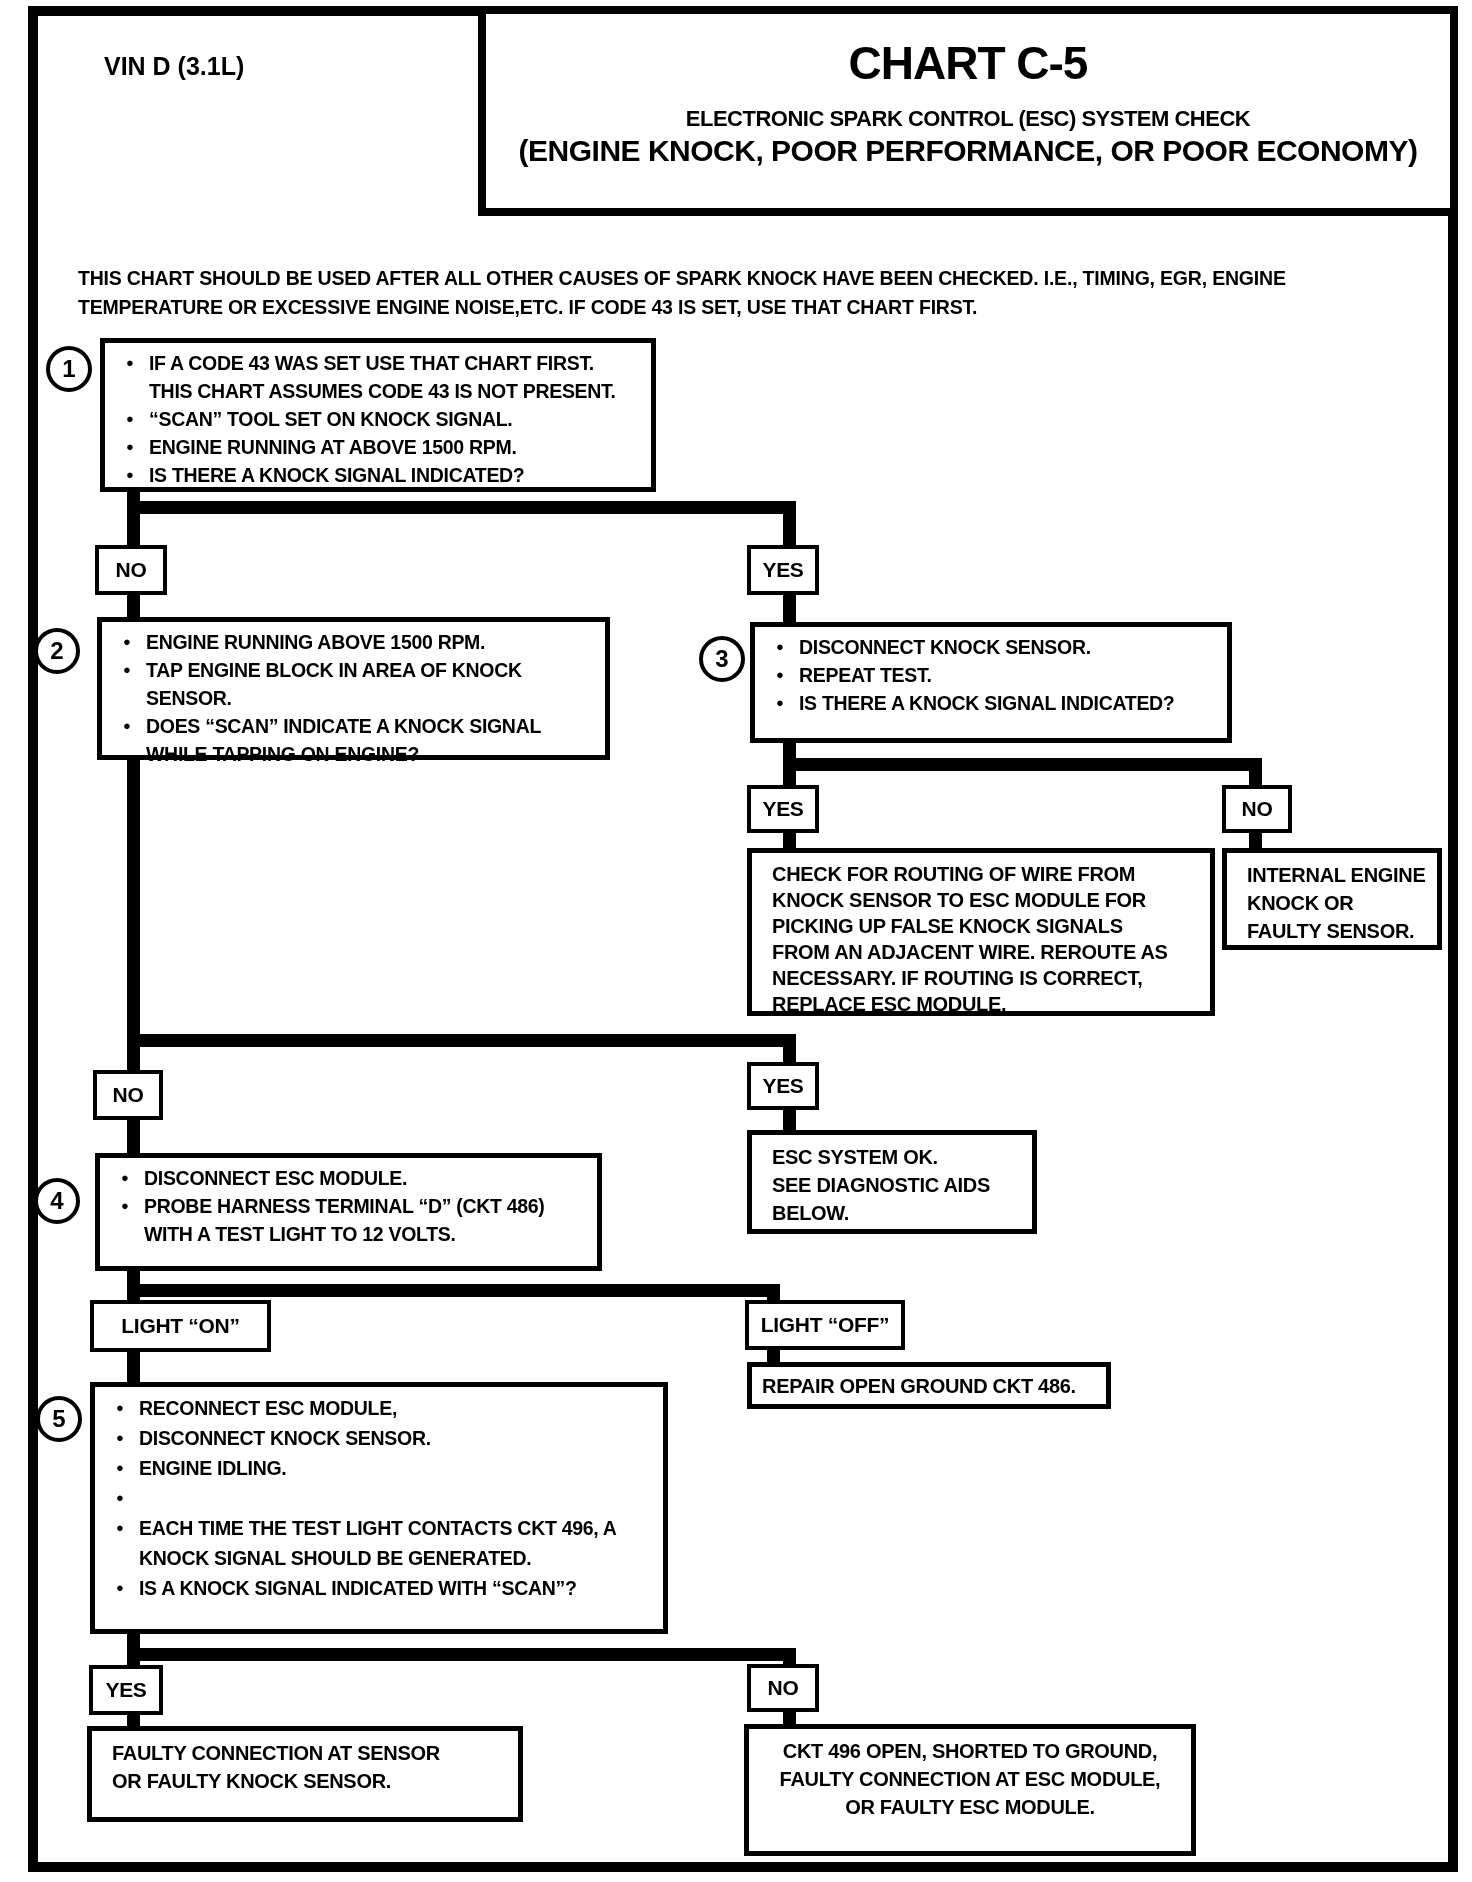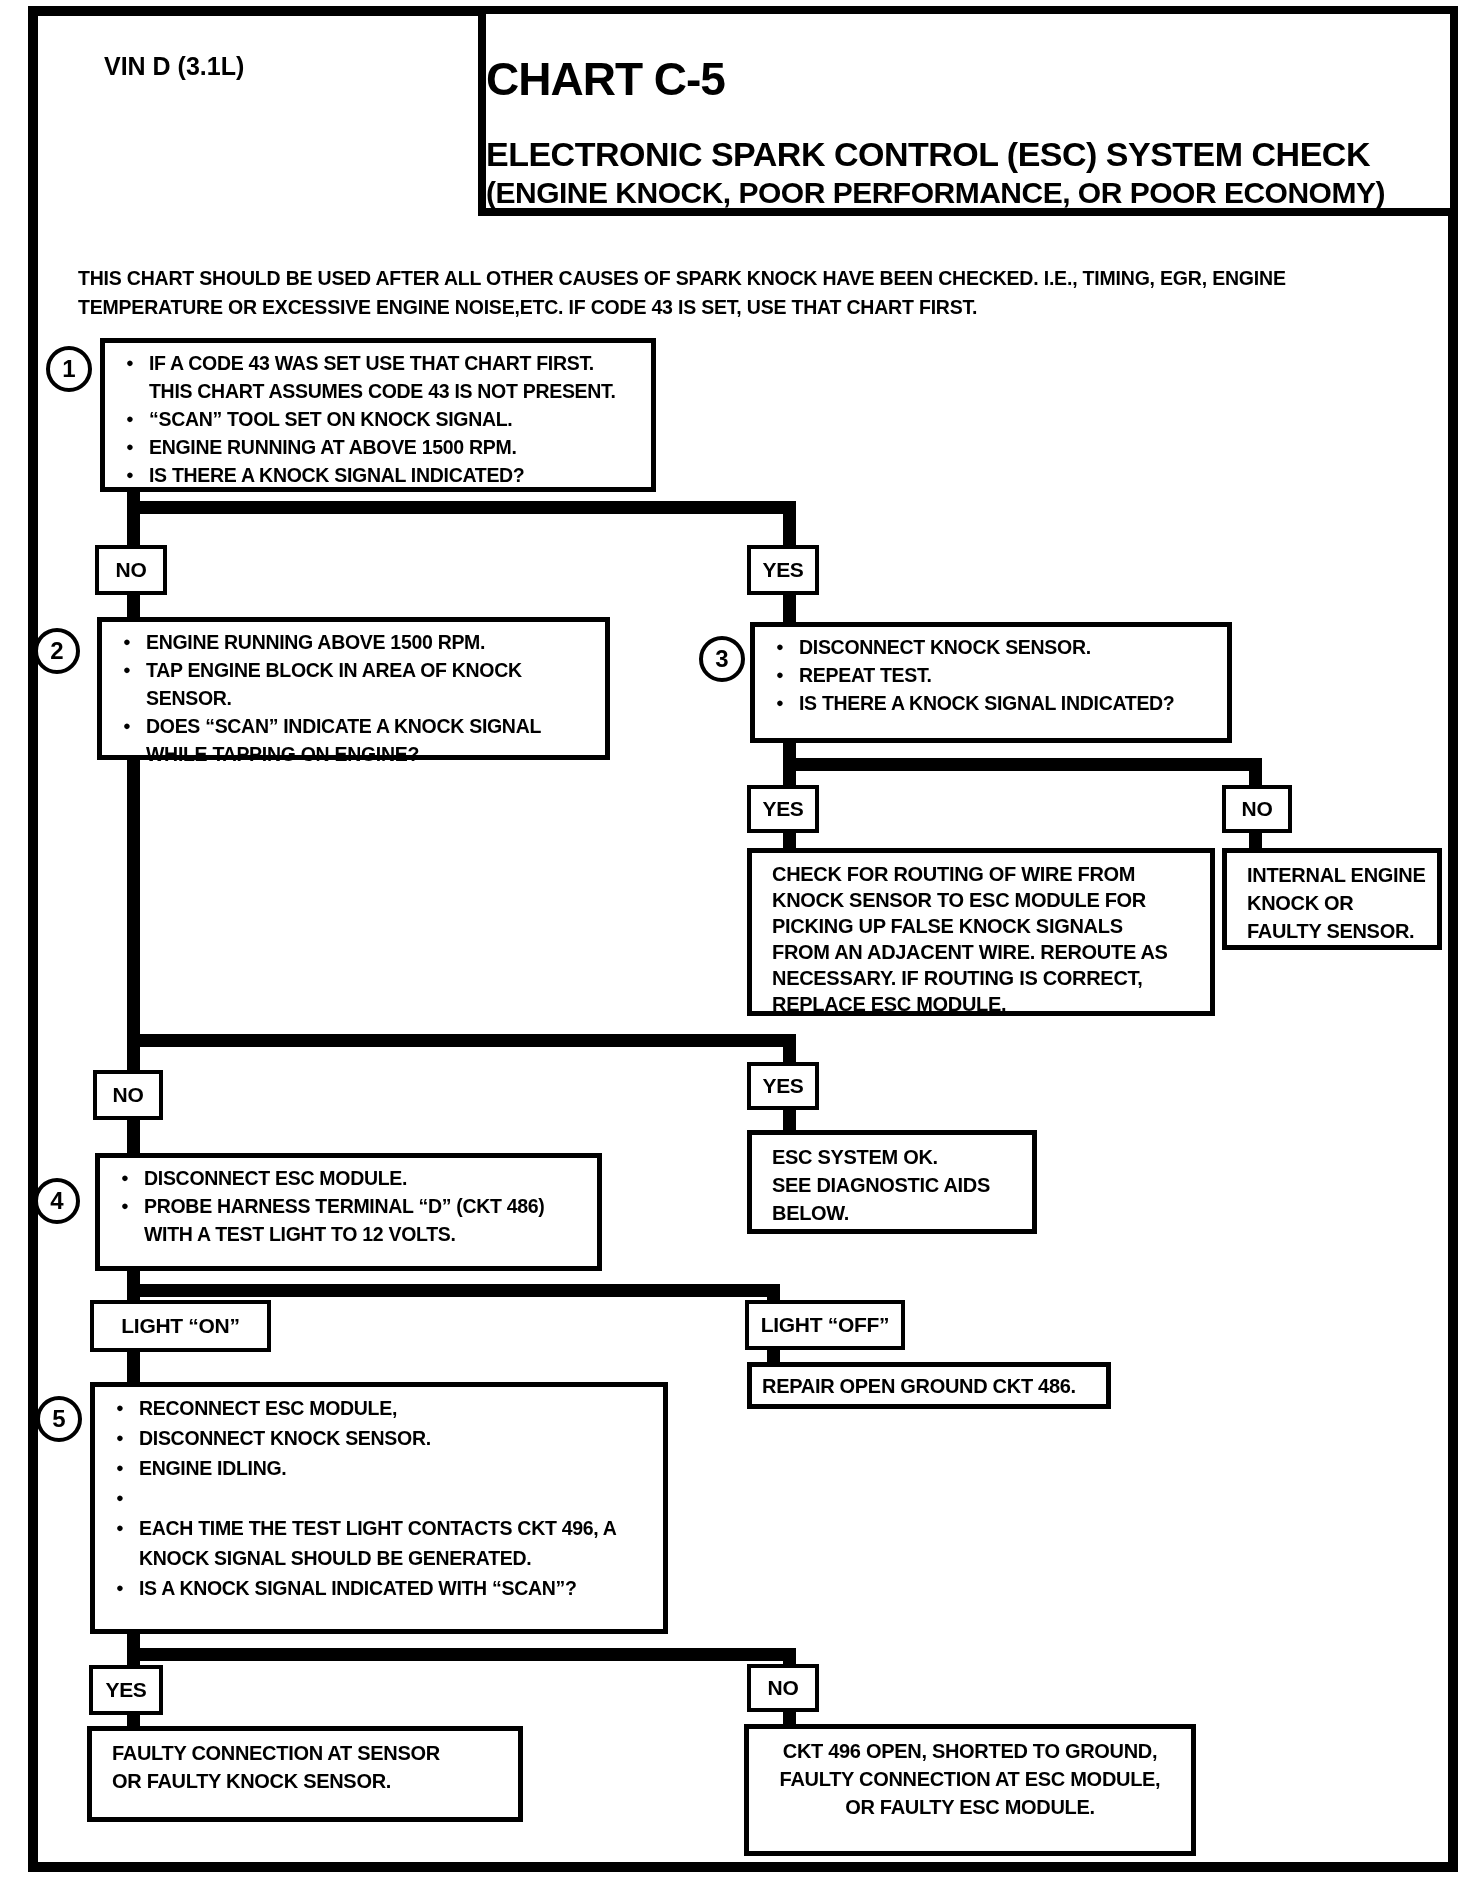--- a/index.html
+++ b/index.html
@@ -5,23 +5,23 @@
   html,body{margin:0;padding:0;background:#ffffff;}
   body{width:1472px;height:1882px;position:relative;font-family:"Liberation Sans",sans-serif;font-weight:700;color:#000;}
   .abs{position:absolute;box-sizing:border-box;}
   .page-border{border:10px solid #000;background:transparent;}
   .line{background:#000;}
   .node{border:5px solid #000;background:#fff;}
   .lbl{border:4px solid #000;background:#fff;display:flex;align-items:center;justify-content:center;
        font-size:21px;letter-spacing:-0.3px;white-space:nowrap;}
   .circle{width:46px;height:46px;border:4px solid #000;border-radius:50%;background:#fff;
           display:flex;align-items:center;justify-content:center;font-size:24px;}
-  .title-box{border:8px solid #000;padding-top:38px;background:#fff;}
+  .title-box{border:8px solid #000;text-align:center;padding-top:22px;background:#fff;}
   .chart-title{font-size:46px;letter-spacing:-1px;}
-  .chart-subtitle{font-size:34px;margin-top:29px;letter-spacing:-0.5px;}
+  .chart-subtitle{font-size:22px;margin-top:16px;letter-spacing:-0.5px;}
   .chart-subtitle2{font-size:30px;margin-top:2px;letter-spacing:-0.5px;}
   .vin{font-size:25px;letter-spacing:0px;}
   .intro div{font-size:19.5px;line-height:29px;letter-spacing:-0.2px;white-space:nowrap;}
   .bullets{padding:6px 10px 4px 6px;}
   .bullet-row{display:flex;}
   .bullet{flex:0 0 38px;text-align:center;font-size:13px;line-height:28px;}
   .bullet-text{font-size:19.5px;line-height:28px;white-space:pre-line;letter-spacing:-0.3px;}
   .box5 .bullet,.box5 .bullet-text{line-height:30px;}
   .result{padding:8px 20px;}
   .result .tline{font-size:20px;line-height:28px;letter-spacing:-0.3px;white-space:nowrap;}

